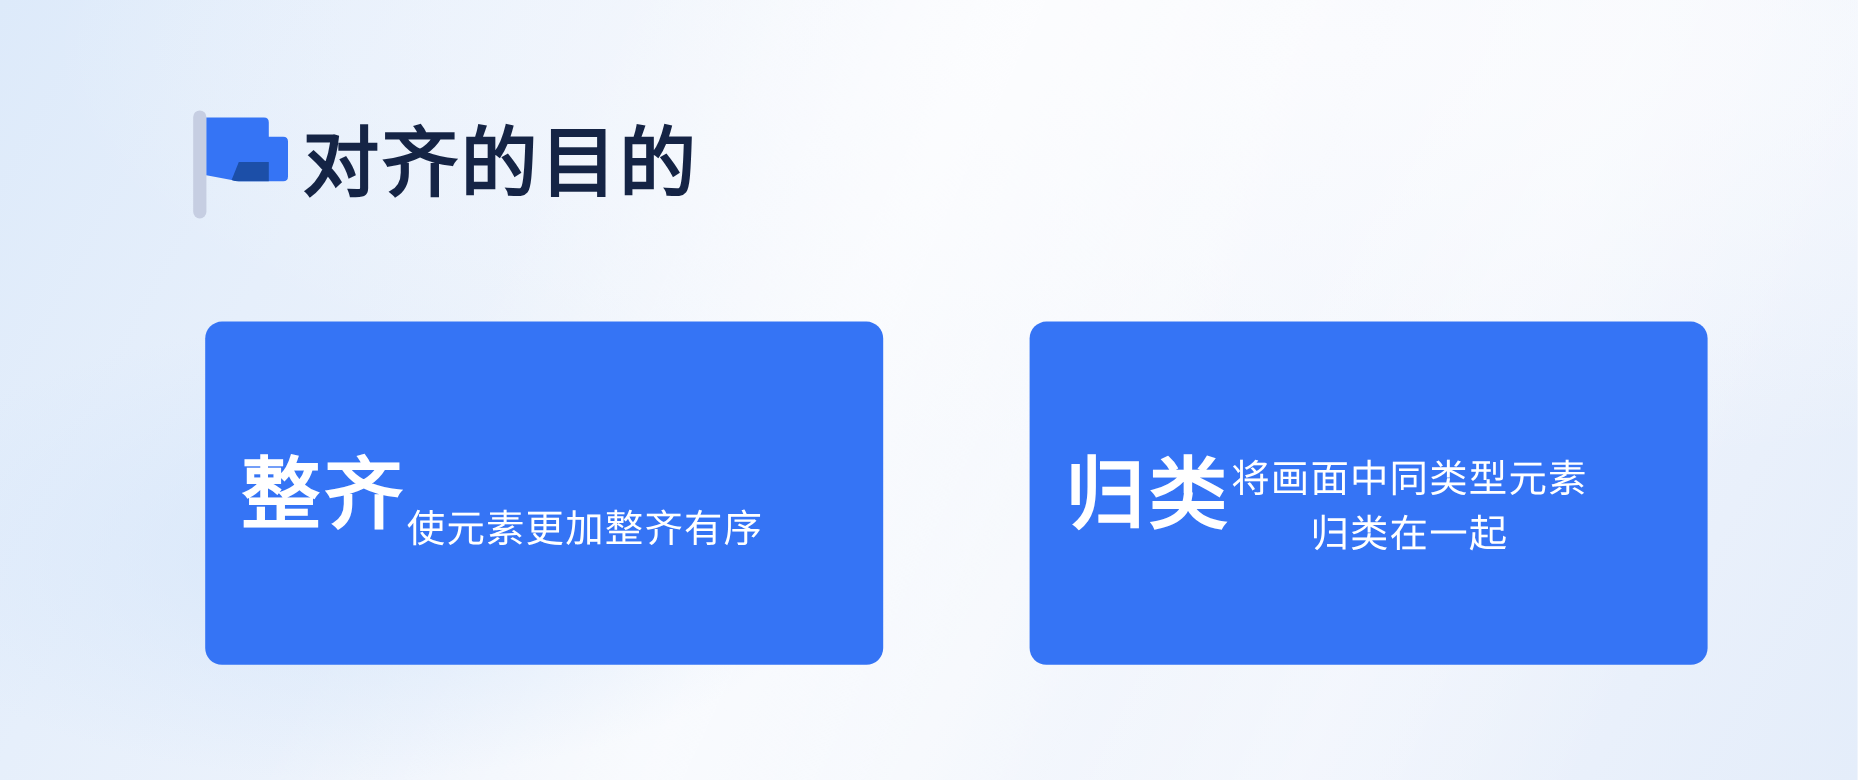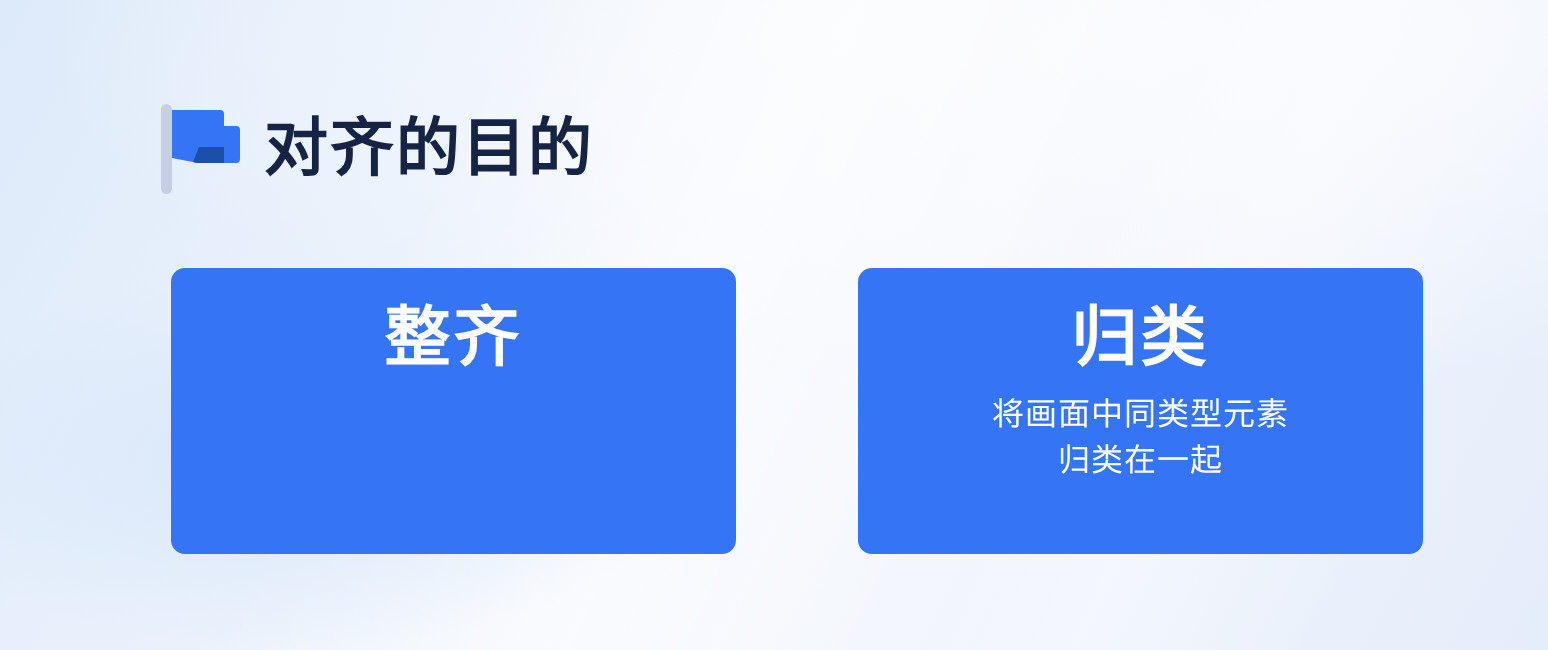--- a/index.html
+++ b/index.html
@@ -50,24 +50,24 @@
     width: 62%;
     height: 72%;
     background: radial-gradient(60% 58% at 40% 40%, rgba(214,230,250,0.85) 0%, rgba(214,230,250,0) 70%);
     pointer-events: none;
   }
 
   
   .heading {
     position: absolute;
     left: 158px;
-    top: 100px;
+    top: 88px;
     display: flex;
     align-items: center;
-    gap: 22px;
+    gap: 10px;
     z-index: 3;
   }
   .flag-icon {
     width: 84px;
     height: 96px;
     display: block;
     flex: 0 0 auto;
   }
   .page-title {
     font-size: 64px;
@@ -90,21 +90,21 @@
     z-index: 3;
   }
   .card {
     flex: 0 0 565px;
     width: 565px;
     height: 286px;
     box-sizing: border-box;
     border-radius: 14px;
     background: #3574F5;
     display: flex;
-    flex-direction: column;
+    flex-direction: row;
     align-items: center;
     padding: 34px 30px 30px;
   }
   .card-title {
     color: #ffffff;
     font-size: 66px;
     font-weight: 700;
     line-height: 1.08;
     letter-spacing: 3px;
     text-align: center;
@@ -140,20 +140,21 @@
         <path d="M41 47 L66 47 L66 63 L41 63 Q38 63 35 62 Z" fill="#1C4FA8"></path>
       </svg>
     </span>
     <span class="page-title">对齐的目的</span>
   </div>
 
   <div class="cards">
 
     <div class="card card--one-line">
       <div class="card-title">整齐</div>
+      <div class="card-desc">使元素更加整齐有序</div>
     </div>
 
     <div class="card card--two-line">
       <div class="card-title">归类</div>
       <div class="card-desc">将画面中同类型元素
 归类在一起</div>
     </div>
 
   </div>
 </div>

